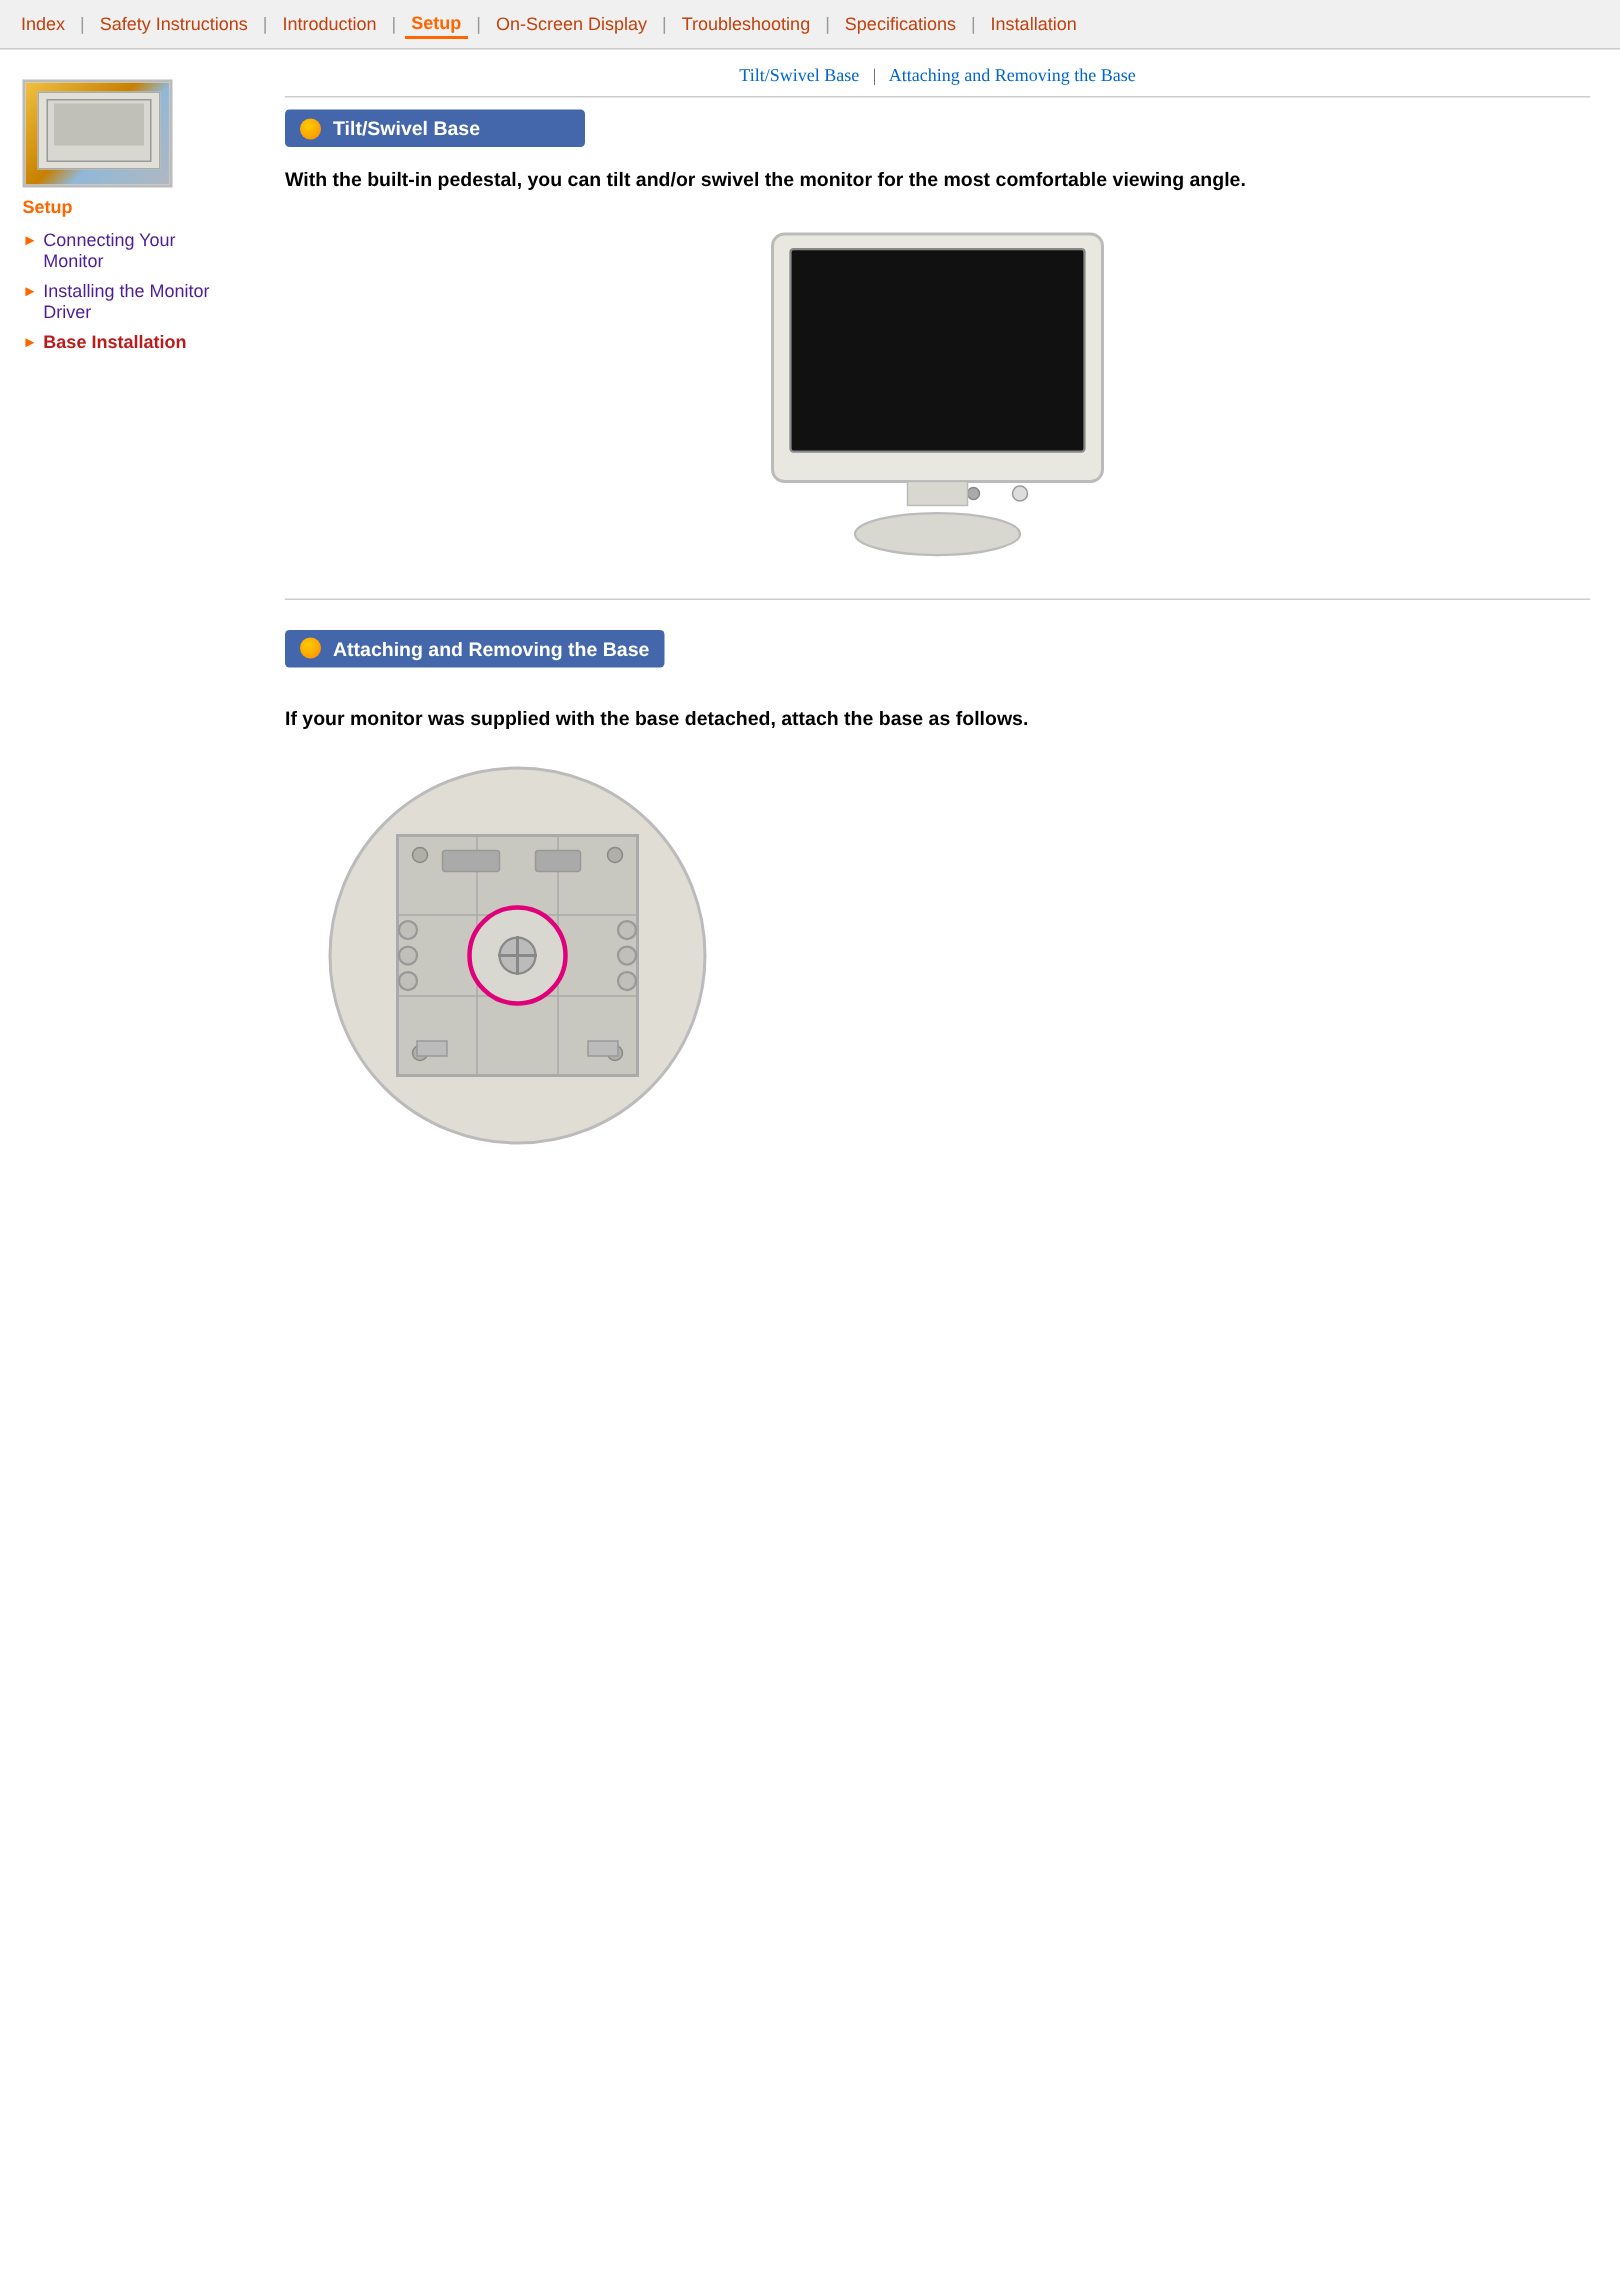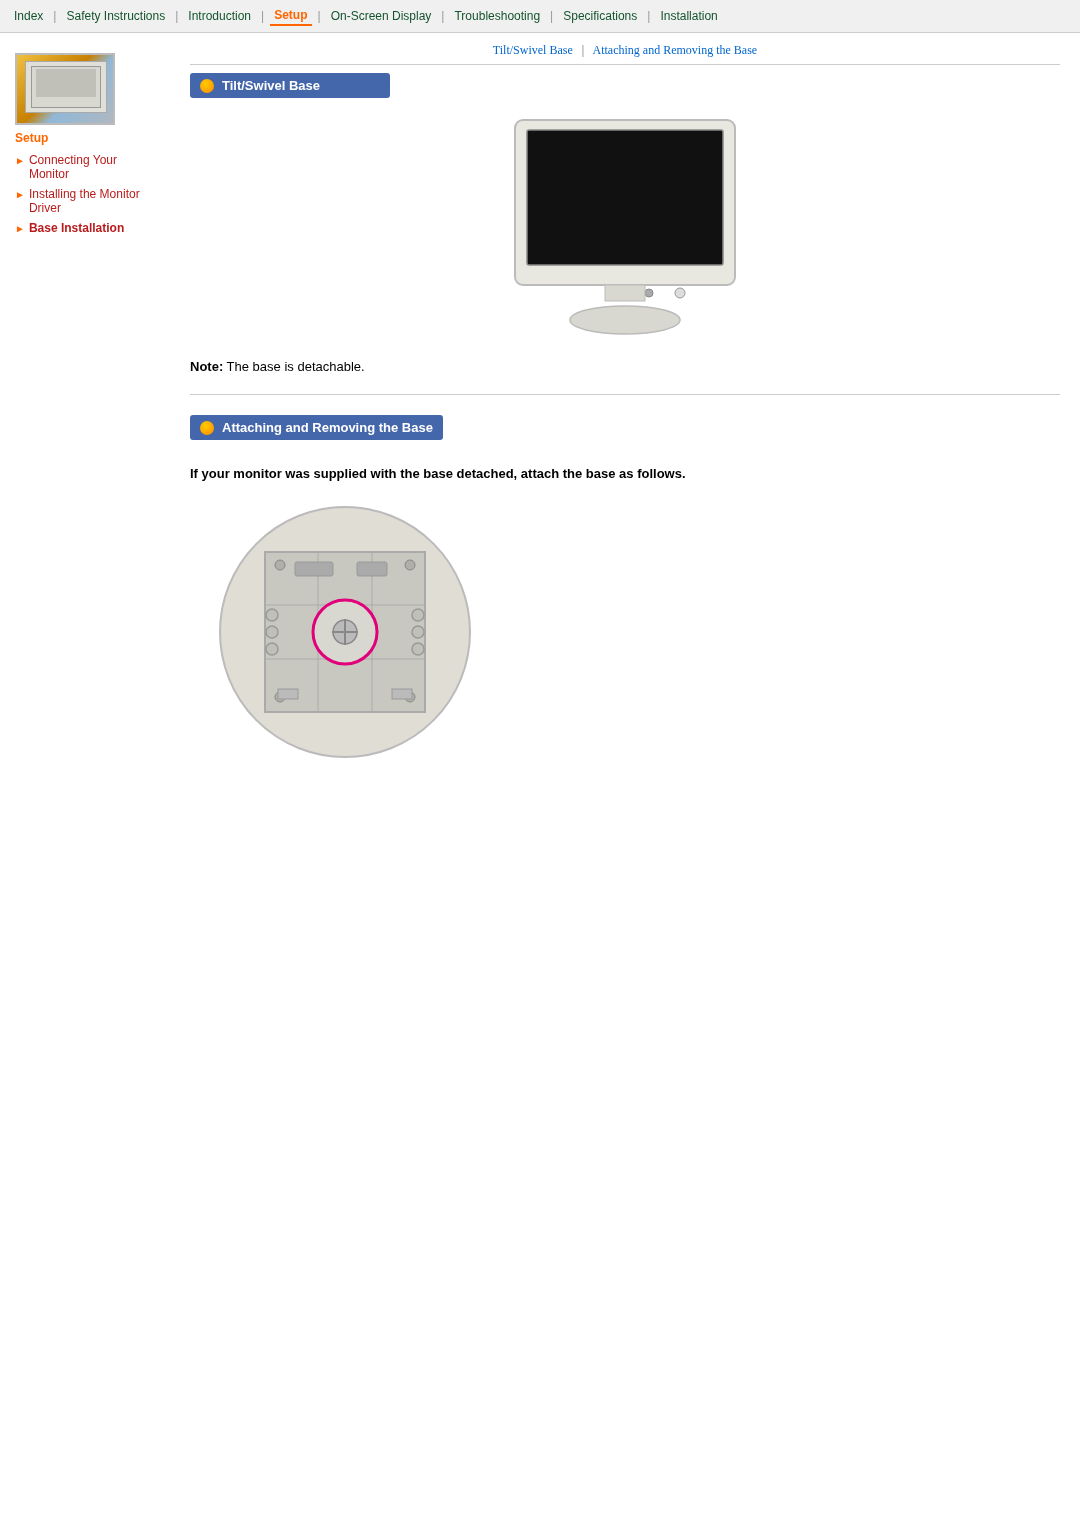--- a/index.html
+++ b/index.html
@@ -16,21 +16,21 @@
     #navbar {
       background: #f0f0f0;
       border-bottom: 1px solid #ccc;
       padding: 6px 10px;
       display: flex;
       align-items: center;
       gap: 4px;
       font-size: 12px;
     }
     .nav-item {
-      color: #14532d;
+      color: #c2410c;
       text-decoration: none;
       padding: 2px 4px;
     }
     .nav-item.active {
       color: #ff6600;
       font-weight: bold;
       border-bottom: 2px solid #ff6600;
     }
     .nav-sep {
       color: #999;
@@ -72,21 +72,21 @@
       color: #ff6600;
       font-size: 10px;
       margin-top: 2px;
       flex-shrink: 0;
     }
     .sidebar-nav-item.active {
       color: #000;
       font-weight: bold;
     }
     .sidebar-nav-item a {
-      color: #b91c1c;
+      color: #4c1d95;
       text-decoration: none;
       font-size: 12px;
     }
     .sidebar-nav-item.active a {
       color: #b91c1c;
       font-weight: bold;
     }
 
     
     #content {
@@ -247,20 +247,21 @@
       <a>Tilt/Swivel Base</a>
       <span class="breadcrumb-sep">|</span>
       <a>Attaching and Removing the Base</a>
     </div>
 
     <div class="section-header">
       <div class="bullet"></div>
       <span>Tilt/Swivel Base</span>
     </div>
 
+    <p class="desc-text">With the built-in pedestal, you can tilt and/or swivel the monitor for the most comfortable viewing angle.</p>
 
     <div class="svg-monitor-wrap">
       <svg width="260" height="230" viewBox="0 0 260 230" xmlns="http://www.w3.org/2000/svg">
 
         <rect x="20" y="10" width="220" height="165" rx="8" ry="8" fill="#e8e8e0" stroke="#bbb" stroke-width="2"></rect>
 
         <rect x="32" y="20" width="196" height="135" rx="2" ry="2" fill="#111" stroke="#888" stroke-width="1.5"></rect>
 
         <circle cx="115" cy="183" r="4" fill="#aaa" stroke="#888" stroke-width="1"></circle>
         <circle cx="128" cy="183" r="4" fill="#aaa" stroke="#888" stroke-width="1"></circle>
@@ -268,24 +269,20 @@
         <circle cx="154" cy="183" r="4" fill="#aaa" stroke="#888" stroke-width="1"></circle>
 
         <circle cx="185" cy="183" r="5" fill="#ddd" stroke="#999" stroke-width="1"></circle>
 
         <rect x="110" y="175" width="40" height="16" fill="#d8d8d0" stroke="#bbb" stroke-width="1"></rect>
 
         <ellipse cx="130" cy="210" rx="55" ry="14" fill="#d8d8d0" stroke="#bbb" stroke-width="1.5"></ellipse>
       </svg>
     </div>
 
-    <p class="note-text">
-      <strong>Note:</strong>
-      <span>  The base is detachable.</span>
-    </p>
 
     <hr class="section-divider">
 
     <div class="section-header">
       <div class="bullet"></div>
       <span>Attaching and Removing the Base</span>
     </div>
 
     <p class="section-desc">If your monitor was supplied with the base detached, attach the base as follows.</p>
 

